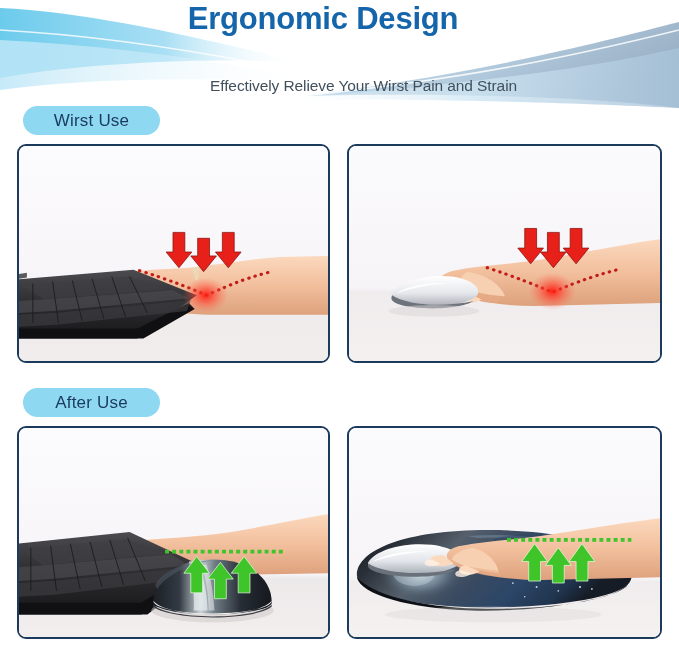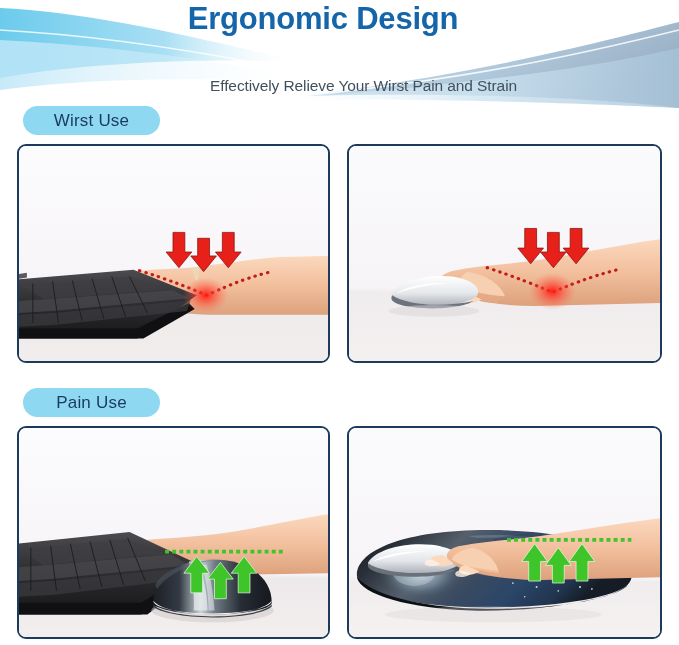--- a/index.html
+++ b/index.html
@@ -229,21 +229,21 @@
       <ellipse cx="206" cy="148" rx="24" ry="19" fill="url(#pain2)"></ellipse>
 
       <g fill="#e8201a" stroke="#8d1410" stroke-width="0.8">
         <path d="M178,84 L190,84 L190,104 L197,104 L184,120 L171,104 L178,104 Z"></path>
         <path d="M201,88 L213,88 L213,108 L220,108 L207,124 L194,108 L201,108 Z"></path>
         <path d="M224,84 L236,84 L236,104 L243,104 L230,120 L217,104 L224,104 Z"></path>
       </g>
     </svg>
   </div>
 
-  <div class="pill" id="pill-after">Pain Use</div>
+  <div class="pill" id="pill-after">After Use</div>
 
   <div class="panel" id="panel-bl">
     <svg viewBox="0 0 313 213" preserveAspectRatio="none">
       <defs>
         <linearGradient id="bg3" x1="0" y1="0" x2="0" y2="1">
           <stop offset="0" stop-color="#fcfbfd"></stop>
             <stop offset="0.70" stop-color="#f6f4f7"></stop>
           <stop offset="0.72" stop-color="#ece9eb"></stop>
             <stop offset="1" stop-color="#f7f4f4"></stop>
         </linearGradient>

